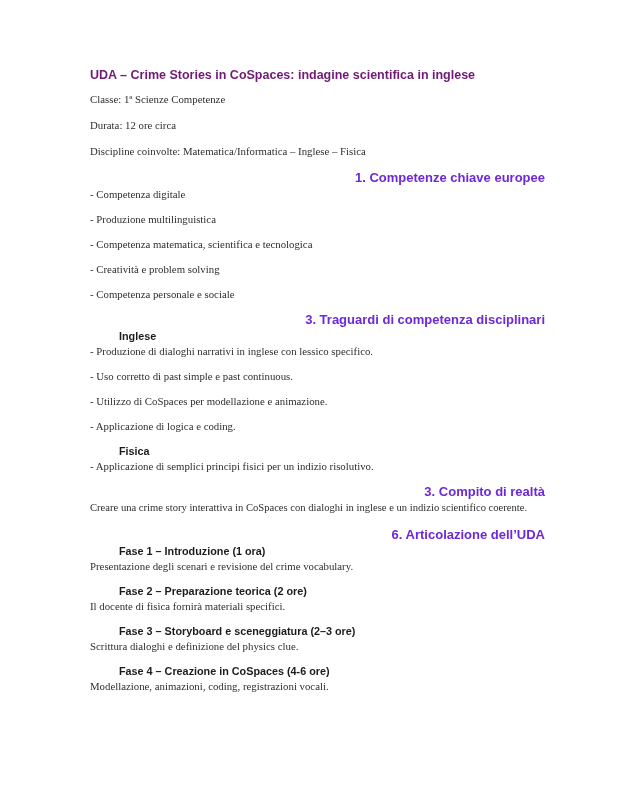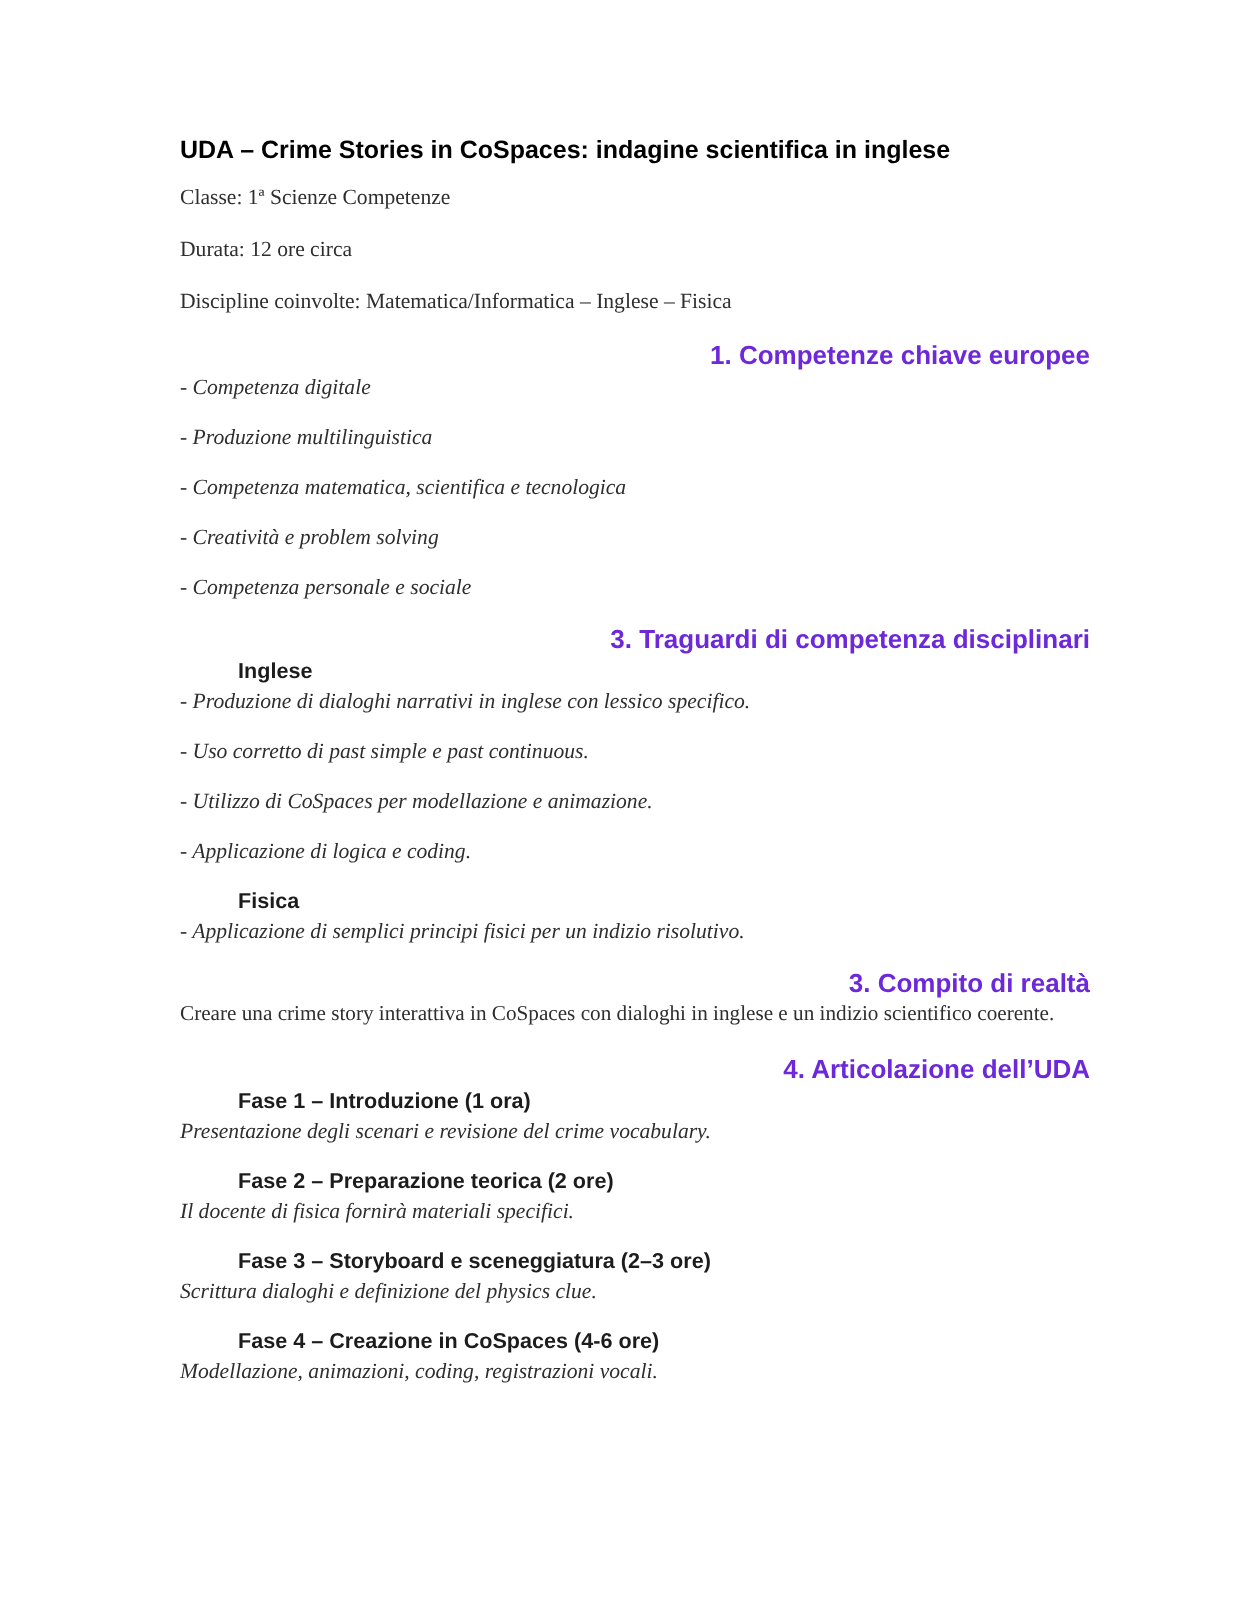--- a/index.html
+++ b/index.html
@@ -11,21 +11,21 @@
     box-sizing: border-box;
     padding: 68px 73px 0 90px;
     overflow: hidden;
     font-family: "Liberation Serif", serif;
   }
   .doc-title {
     font-family: "Liberation Sans", sans-serif;
     font-weight: bold;
     font-size: 12.5px;
     line-height: 15px;
-    color: #000000;
+    color: #701a75;
     margin: 0 0 9px 0;
   }
   .meta {
     font-family: "Liberation Serif", serif;
     font-size: 10.8px;
     line-height: 14px;
     color: #2e2e2e;
     margin: 0 0 12px 0;
   }
   .section-heading {
@@ -37,21 +37,20 @@
     margin: 9px 0 2px 12px;
     text-align: right;
   }
   .item {
     font-family: "Liberation Serif", serif;
     font-size: 10.8px;
     line-height: 14px;
     color: #2e2e2e;
     margin: 0 0 11px 0;
     max-width: 455px;
-    font-style: italic;
   }
   .subheading {
     font-family: "Liberation Sans", sans-serif;
     font-weight: bold;
     font-size: 10.8px;
     line-height: 14px;
     color: #1c1c1c;
     margin: 0 0 1px 0;
     padding-left: 29px;
   }
@@ -97,21 +96,21 @@
   </div>
 
   <div class="group">
     <p class="subheading">Fisica</p>
     <p class="item">- Applicazione di semplici principi fisici per un indizio risolutivo.</p>
   </div>
 
   <h2 class="section-heading">3. Compito di realtà</h2>
   <p class="body-text">Creare una crime story interattiva in CoSpaces con dialoghi in inglese e un indizio scientifico coerente.</p>
 
-  <h2 class="section-heading">4. Articolazione dell’UDA</h2>
+  <h2 class="section-heading">6. Articolazione dell’UDA</h2>
 
   <div class="phase">
     <p class="subheading">Fase 1 – Introduzione (1 ora)</p>
     <p class="item">Presentazione degli scenari e revisione del crime vocabulary.</p>
   </div>
 
   <div class="phase">
     <p class="subheading">Fase 2 – Preparazione teorica (2 ore)</p>
     <p class="item">Il docente di fisica fornirà materiali specifici.</p>
   </div>

